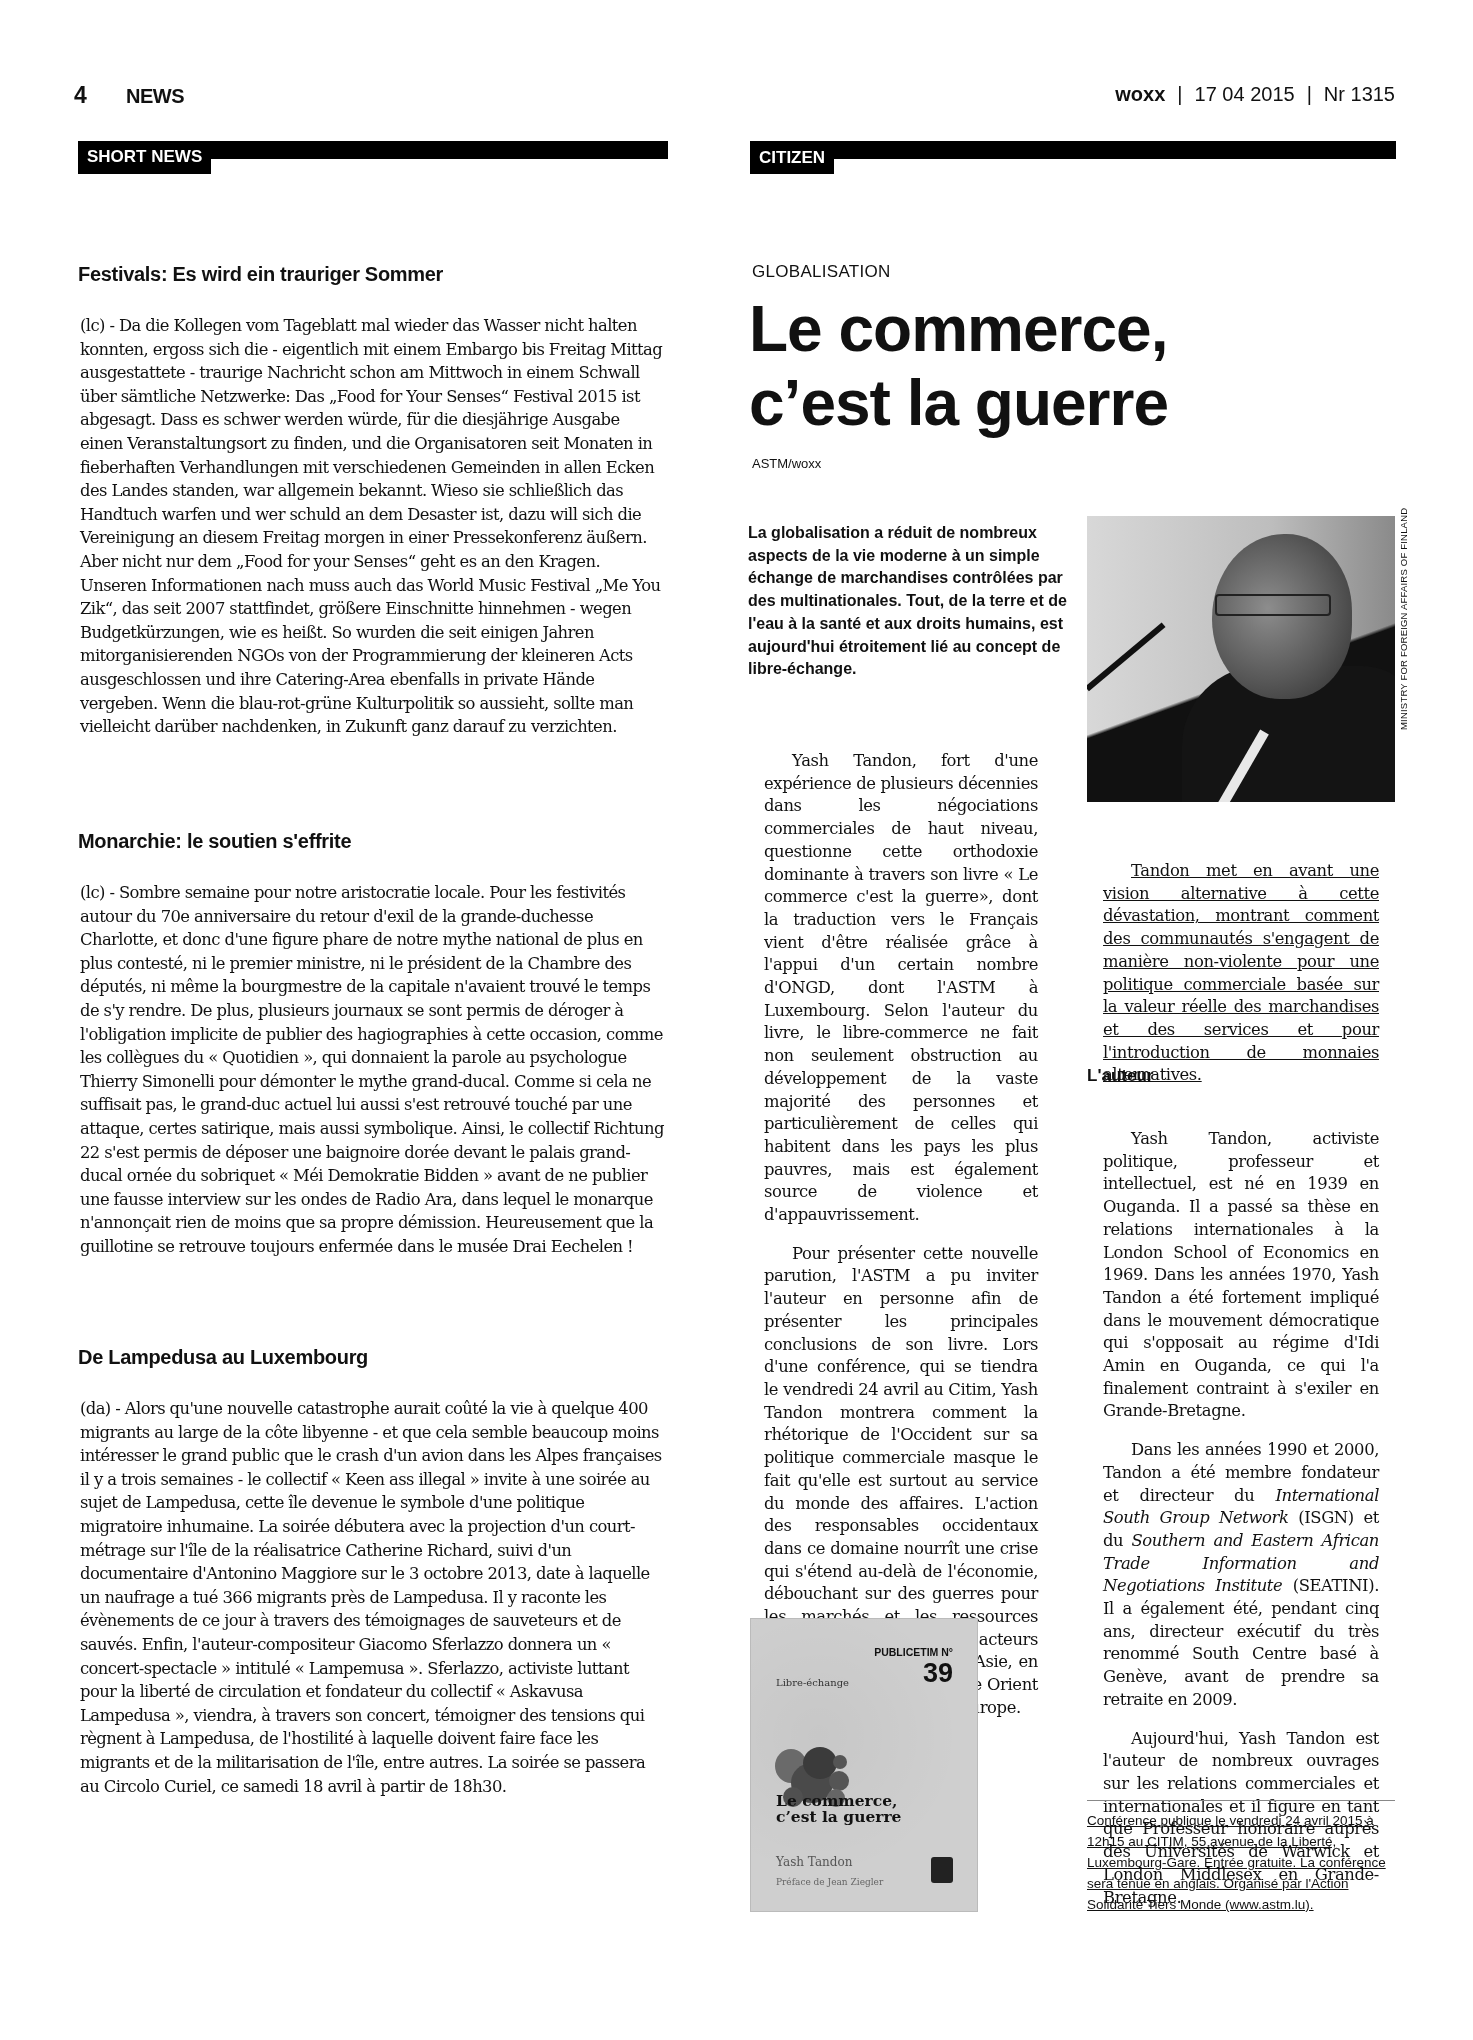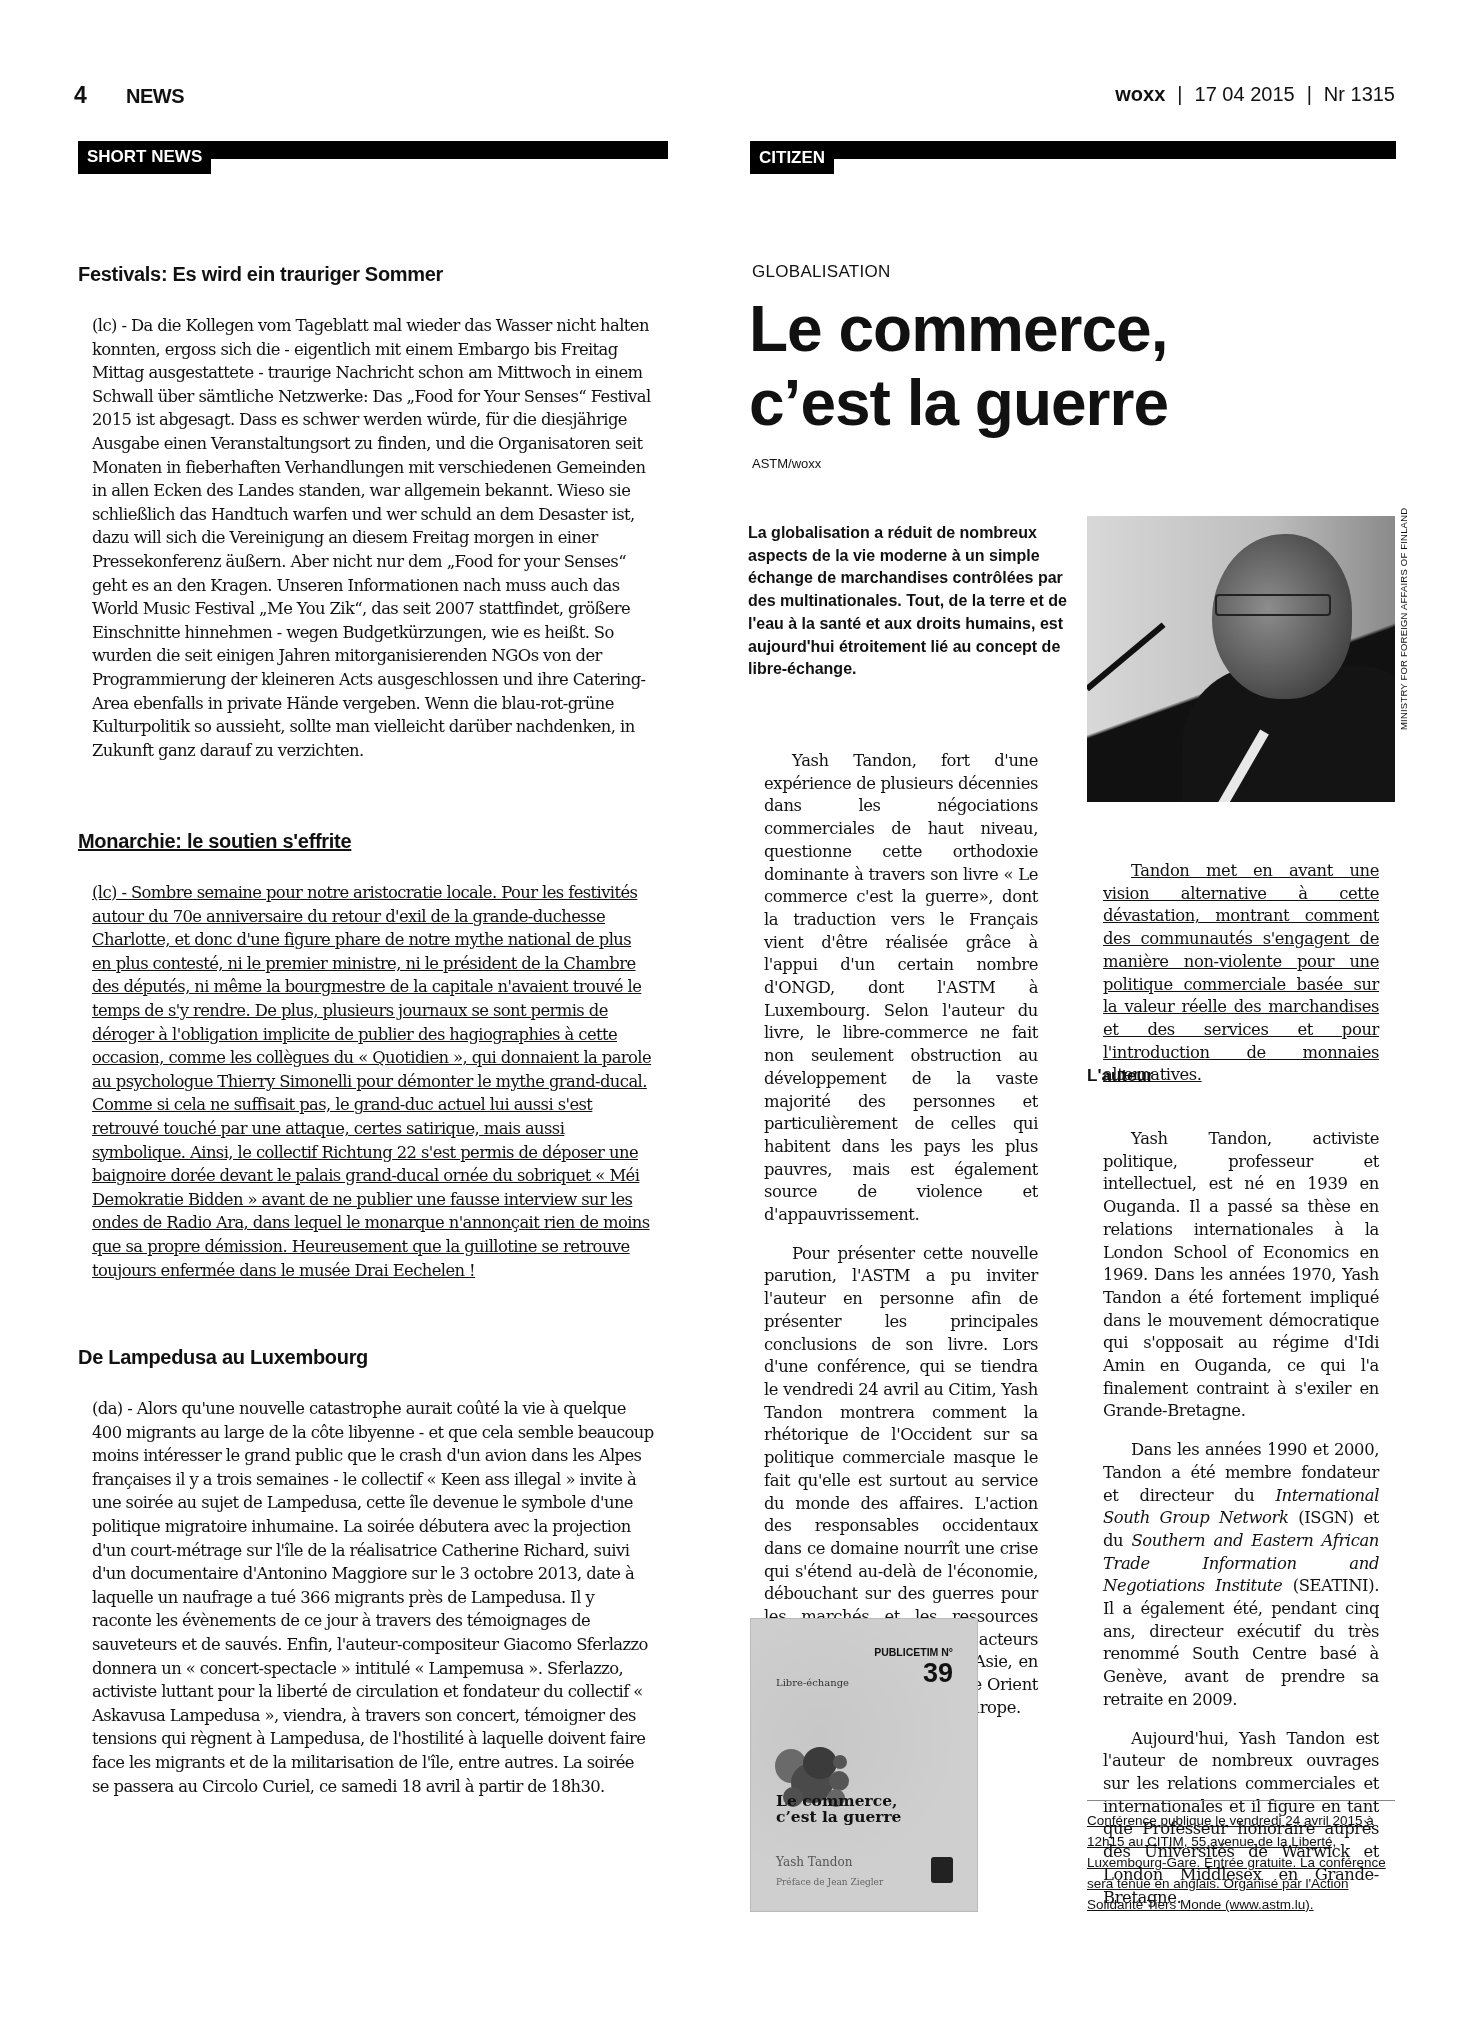--- a/index.html
+++ b/index.html
@@ -9,21 +9,21 @@
   .section-name { position: absolute; left: 126px; top: 85px; font: 900 20px "Liberation Sans", sans-serif; letter-spacing: -0.5px; }
   .masthead { position: absolute; right: 78px; top: 83px; font: 400 20px "Liberation Sans", sans-serif; display: flex; gap: 12px; align-items: center; }
   .masthead .brand { font-weight: 900; }
   .masthead .sep { font-weight: 300; }
 
   .bar { position: absolute; height: 18px; background: #000; }
   .bar-tab { position: absolute; background: #000; color: #fff; font: 700 17px "Liberation Sans", sans-serif; padding: 4px 9px 3px 9px; height: 26px; box-sizing: border-box; letter-spacing: 0px; }
 
   .short-col { position: absolute; left: 78px; width: 590px; }
   .short-head { font: 900 20px "Liberation Sans", sans-serif; margin: 0 0 28px 0; letter-spacing: -0.3px; }
-  .short-body { font: 400 16.4px/23.6px "DejaVu Serif", serif; margin: 14px; letter-spacing: -0.6px; transform-origin: left top; }
+  .short-body { font: 400 16.4px/23.6px "DejaVu Serif", serif; margin: 2px; letter-spacing: -0.6px; transform-origin: left top; }
 
   .kicker { position: absolute; left: 752px; top: 262px; font: 400 17px "Liberation Sans", sans-serif; letter-spacing: 0.3px; }
   .headline { position: absolute; left: 749px; top: 292px; font: 900 64px/74px "Liberation Sans", sans-serif; letter-spacing: -1px; margin: 0; }
   .byline { position: absolute; left: 752px; top: 456px; font: 400 13px "Liberation Sans", sans-serif; }
 
   .lead { position: absolute; left: 748px; top: 522px; width: 320px; font: 700 16px/22.7px "Liberation Sans", sans-serif; margin: 0; }
 
   .photo { position: absolute; left: 1087px; top: 516px; width: 308px; height: 286px; background:
       radial-gradient(ellipse 70px 90px at 200px 110px, #6d6d6d 0%, #3a3a3a 60%, transparent 62%),
       linear-gradient(160deg, transparent 55%, #111 56%),
@@ -74,21 +74,21 @@
 
 <div class="bar" style="left:78px; top:141px; width:590px;"></div>
 <div class="bar-tab" style="left:78px; top:141px; height:33px; padding-top:6px;">SHORT NEWS</div>
 <div class="bar" style="left:750px; top:141px; width:646px;"></div>
 <div class="bar-tab" style="left:750px; top:141px; height:33px; padding-top:7px;">CITIZEN</div>
 
 <div class="short-col" style="top:263px;">
   <h2 class="short-head">Festivals: Es wird ein trauriger Sommer</h2>
   <p class="short-body">(lc) - Da die Kollegen vom Tageblatt mal wieder das Wasser nicht halten konnten, ergoss sich die - eigentlich mit einem Embargo bis Freitag Mittag ausgestattete - traurige Nachricht schon am Mittwoch in einem Schwall über sämtliche Netzwerke: Das „Food for Your Senses“ Festival 2015 ist abgesagt. Dass es schwer werden würde, für die diesjährige Ausgabe einen Veranstaltungsort zu finden, und die Organisatoren seit Monaten in fieberhaften Verhandlungen mit verschiedenen Gemeinden in allen Ecken des Landes standen, war allgemein bekannt. Wieso sie schließlich das Handtuch warfen und wer schuld an dem Desaster ist, dazu will sich die Vereinigung an diesem Freitag morgen in einer Pressekonferenz äußern. Aber nicht nur dem „Food for your Senses“ geht es an den Kragen. Unseren Informationen nach muss auch das World Music Festival „Me You Zik“, das seit 2007 stattfindet, größere Einschnitte hinnehmen - wegen Budgetkürzungen, wie es heißt. So wurden die seit einigen Jahren mitorganisierenden NGOs von der Programmierung der kleineren Acts ausgeschlossen und ihre Catering-Area ebenfalls in private Hände vergeben. Wenn die blau-rot-grüne Kulturpolitik so aussieht, sollte man vielleicht darüber nachdenken, in Zukunft ganz darauf zu verzichten.</p>
 </div>
-<div class="short-col" style="top:830px;text-decoration:underline;">
+<div class="short-col" style="top:830px;">
   <h2 class="short-head">Monarchie: le soutien s'effrite</h2>
   <p class="short-body">(lc) - Sombre semaine pour notre aristocratie locale. Pour les festivités autour du 70e anniversaire du retour d'exil de la grande-duchesse Charlotte, et donc d'une figure phare de notre mythe national de plus en plus contesté, ni le premier ministre, ni le président de la Chambre des députés, ni même la bourgmestre de la capitale n'avaient trouvé le temps de s'y rendre. De plus, plusieurs journaux se sont permis de déroger à l'obligation implicite de publier des hagiographies à cette occasion, comme les collègues du « Quotidien », qui donnaient la parole au psychologue Thierry Simonelli pour démonter le mythe grand-ducal. Comme si cela ne suffisait pas, le grand-duc actuel lui aussi s'est retrouvé touché par une attaque, certes satirique, mais aussi symbolique. Ainsi, le collectif Richtung 22 s'est permis de déposer une baignoire dorée devant le palais grand-ducal ornée du sobriquet « Méi Demokratie Bidden » avant de ne publier une fausse interview sur les ondes de Radio Ara, dans lequel le monarque n'annonçait rien de moins que sa propre démission. Heureusement que la guillotine se retrouve toujours enfermée dans le musée Drai Eechelen !</p>
 </div>
 <div class="short-col" style="top:1346px;">
   <h2 class="short-head">De Lampedusa au Luxembourg</h2>
   <p class="short-body">(da) - Alors qu'une nouvelle catastrophe aurait coûté la vie à quelque 400 migrants au large de la côte libyenne - et que cela semble beaucoup moins intéresser le grand public que le crash d'un avion dans les Alpes françaises il y a trois semaines - le collectif « Keen ass illegal » invite à une soirée au sujet de Lampedusa, cette île devenue le symbole d'une politique migratoire inhumaine. La soirée débutera avec la projection d'un court-métrage sur l'île de la réalisatrice Catherine Richard, suivi d'un documentaire d'Antonino Maggiore sur le 3 octobre 2013, date à laquelle un naufrage a tué 366 migrants près de Lampedusa. Il y raconte les évènements de ce jour à travers des témoignages de sauveteurs et de sauvés. Enfin, l'auteur-compositeur Giacomo Sferlazzo donnera un « concert-spectacle » intitulé « Lampemusa ». Sferlazzo, activiste luttant pour la liberté de circulation et fondateur du collectif « Askavusa Lampedusa », viendra, à travers son concert, témoigner des tensions qui règnent à Lampedusa, de l'hostilité à laquelle doivent faire face les migrants et de la militarisation de l'île, entre autres. La soirée se passera au Circolo Curiel, ce samedi 18 avril à partir de 18h30.</p>
 </div>
 
 <div class="kicker">GLOBALISATION</div>
 <h1 class="headline">

